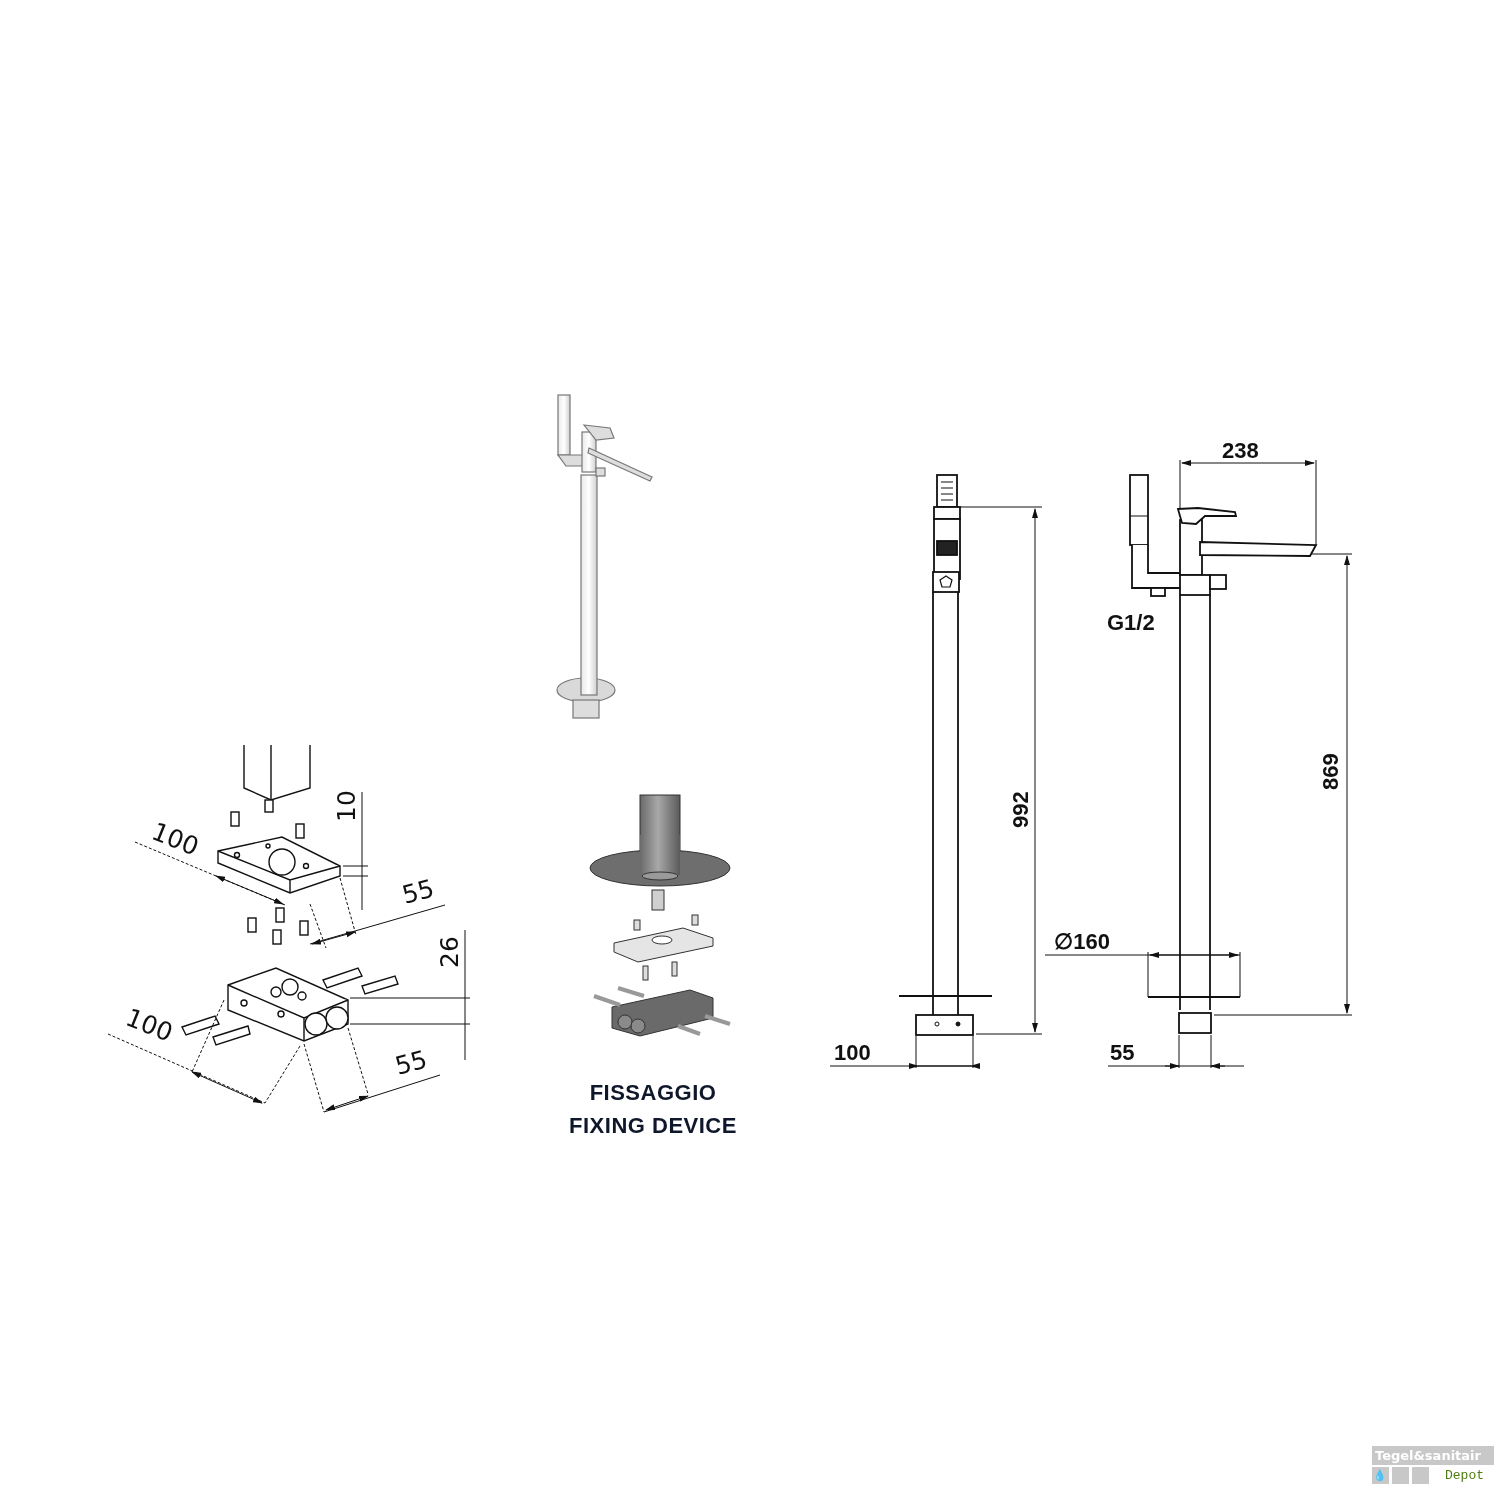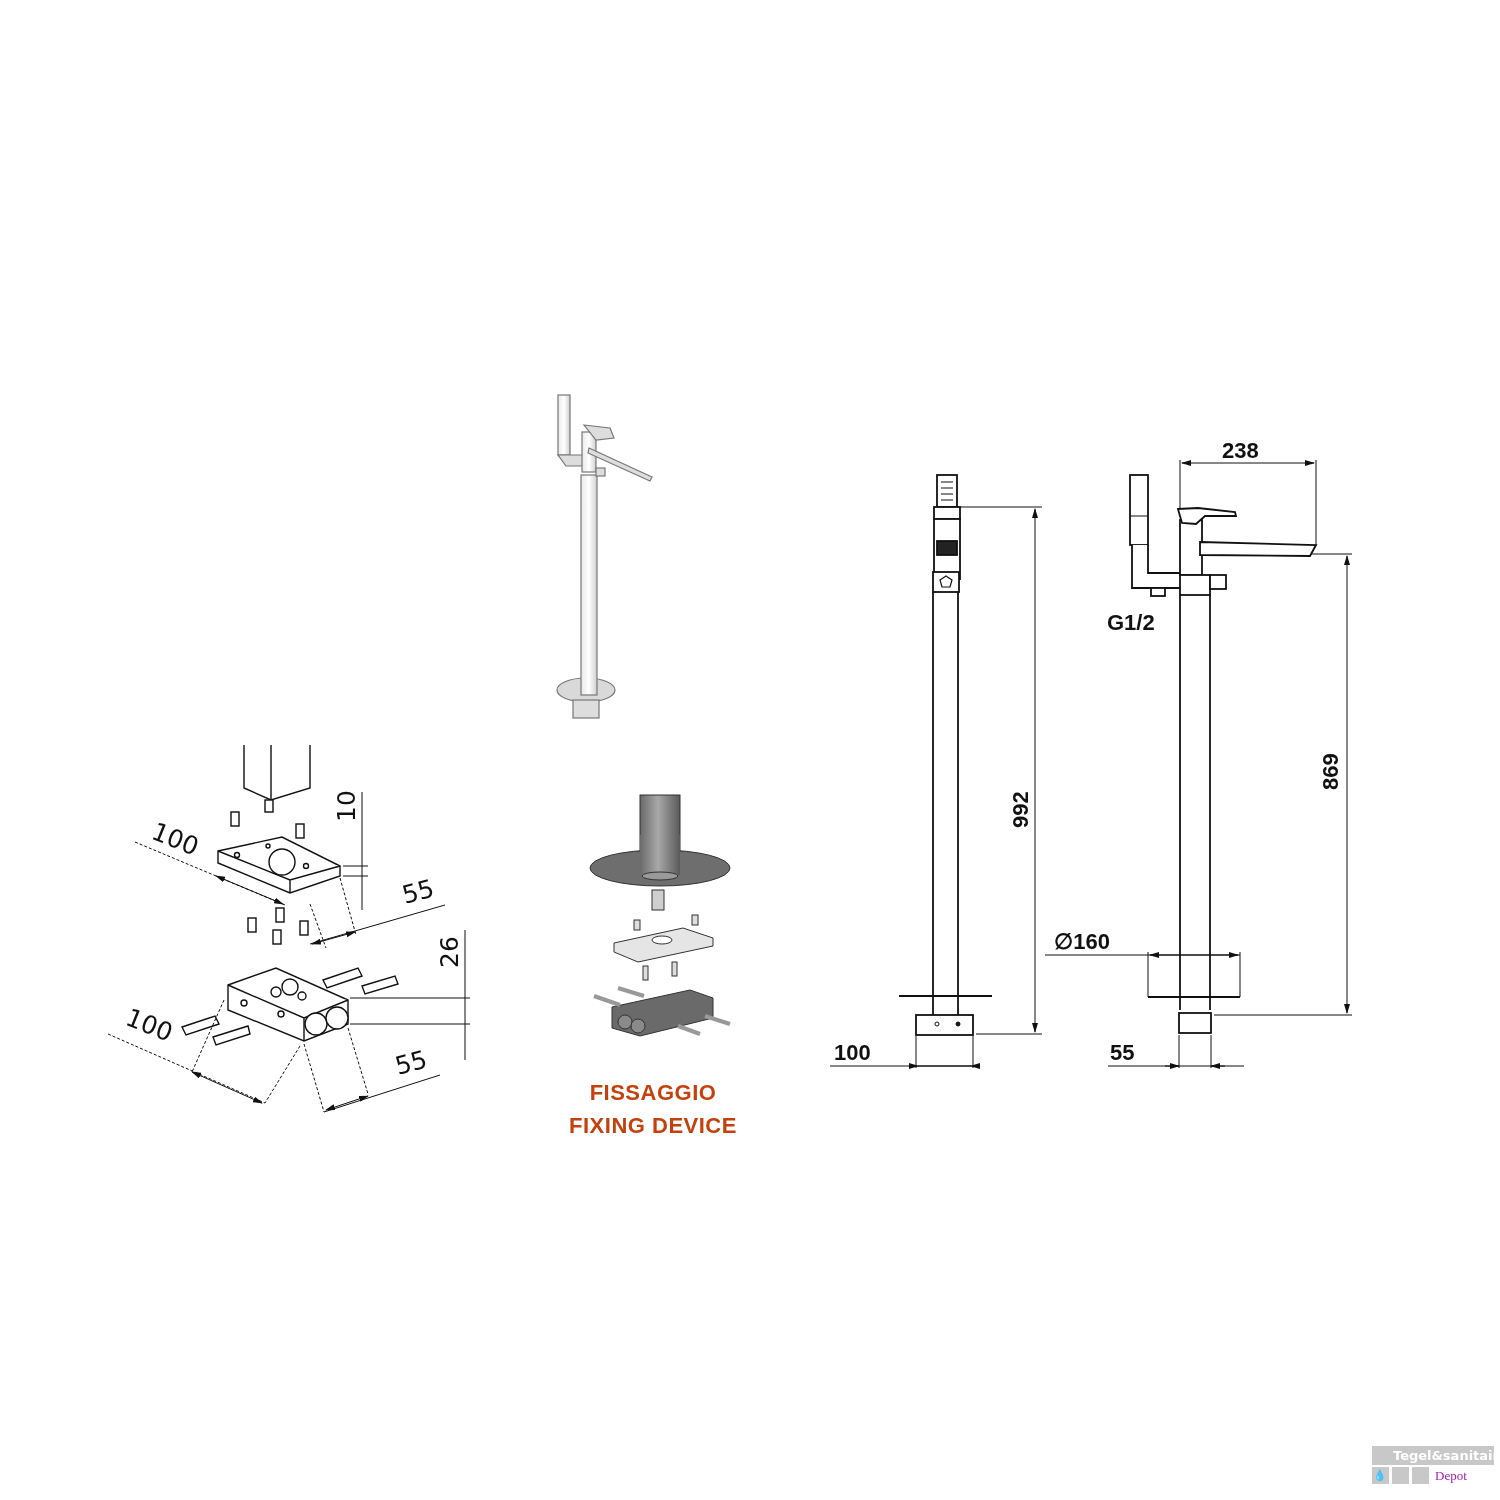--- a/index.html
+++ b/index.html
@@ -1,25 +1,25 @@
 <!DOCTYPE html>
 <html><head>
 <meta charset="utf-8">
 <style>
   html, body { margin: 0; padding: 0; background: #ffffff; }
   body { width: 1500px; height: 1500px; position: relative; overflow: hidden; font-family: "Liberation Sans", sans-serif; }
   svg.main { position: absolute; left: 0; top: 0; width: 1500px; height: 1500px; }
   .dimtxt { font-family: "DejaVu Sans", sans-serif; font-size: 25px; fill: #111; }
   .dimbold { font-family: "Liberation Sans", sans-serif; font-weight: bold; font-size: 22px; fill: #111; }
-  .caption { position: absolute; left: 548px; width: 210px; text-align: center; font-family: "Liberation Sans", sans-serif; font-weight: bold; font-size: 22px; color: #c2410c; letter-spacing: 0.5px; }
+  .caption { position: absolute; left: 548px; width: 210px; text-align: center; font-family: "Liberation Sans", sans-serif; font-weight: bold; font-size: 22px; color: #0f172a; letter-spacing: 0.5px; }
   .logo { position: absolute; left: 1372px; top: 1446px; width: 122px; }
-  .logo-top { background: #c8c8c8; color: #fff; font-family: "DejaVu Sans", sans-serif; font-weight: bold; font-size: 13px; padding: 1px 21px; line-height: 17px; white-space: nowrap; }
+  .logo-top { background: #c8c8c8; color: #fff; font-family: "DejaVu Sans", sans-serif; font-weight: bold; font-size: 13px; padding: 1px 3px; line-height: 17px; white-space: nowrap; }
   .logo-bottom { display: flex; gap: 3px; margin-top: 2px; align-items: center; }
   .logo-sq { width: 17px; height: 17px; background: #c8c8c8; color: #fff; font-size: 11px; text-align: center; line-height: 17px; }
-  .logo-depot { color: #a21caf; font-family: Liberation Serif, serif; font-size: 13px; margin-left: 3px; }
+  .logo-depot { color: #4d7c0f; font-family: Liberation Mono, monospace; font-size: 13px; margin-left: 13px; }
 </style>
 </head>
 <body>
 
 <svg class="main" viewBox="0 0 1500 1500" xmlns="http://www.w3.org/2000/svg">
   <defs>
     <marker id="arr" markerWidth="10" markerHeight="6" refX="9" refY="3" orient="auto">
       <path d="M0,0 L10,3 L0,6 z" fill="#111"></path>
     </marker>
     <marker id="arrS" markerWidth="10" markerHeight="6" refX="1" refY="3" orient="auto">

